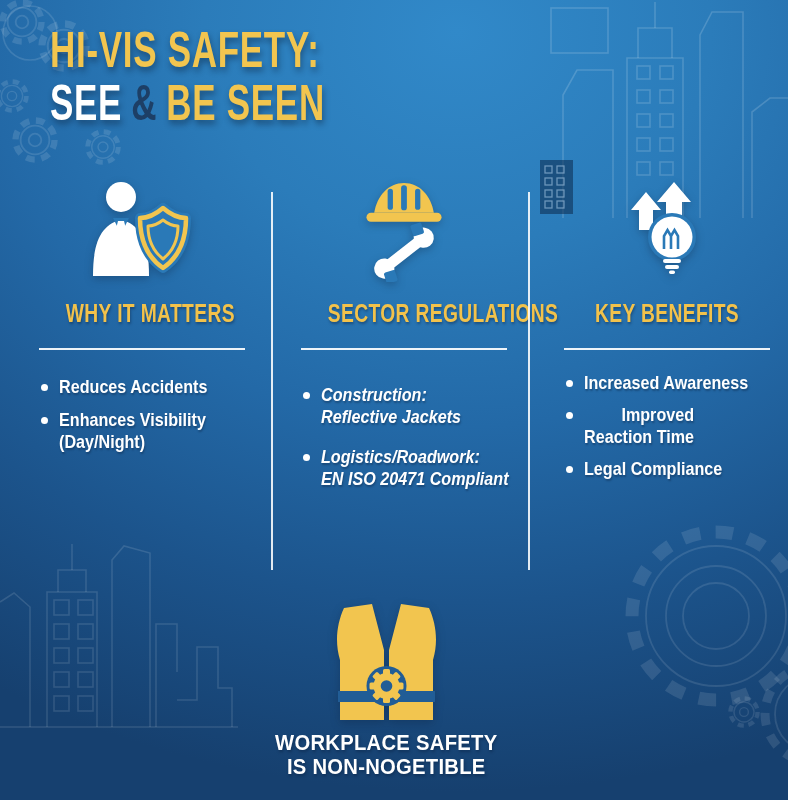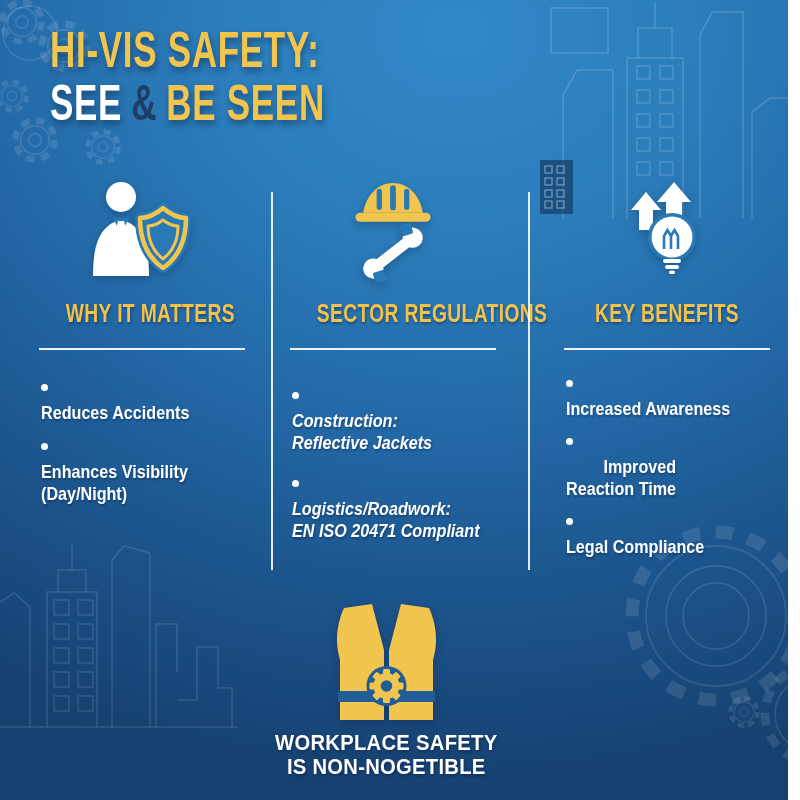--- a/index.html
+++ b/index.html
@@ -21,34 +21,34 @@
     text-shadow:2px 4px 7px rgba(8,26,52,0.45); }
   .l1 { color:var(--yellow); }
   .tw { color:#ffffff; }
   .tamp { color:var(--navy); margin:0 13px; text-shadow:none; }
   .ty { color:var(--yellow); }
 
   :root { --yellow:#F2C54F; --navy:#1D3F66; --icobg:#2a79b7; --vestbg:#215d96; }
 
   
   .col { position:absolute; top:180px; width:206px; }
-  .col1 { left:39px; } .col2 { left:290px; } .col3 { left:564px; }
+  .col1 { left:39px; } .col2 { left:301px; } .col3 { left:564px; }
   .icon-wrap { height:100px; display:flex; justify-content:center; align-items:flex-start; }
   .icon-wrap svg { filter:drop-shadow(0 3px 4px rgba(10,30,55,0.30)); }
   .col-header {
     margin-top:20px; text-align:center; color:#F2C24B; font-size:26px; line-height:26px;
     transform:scaleX(0.74); letter-spacing:0.5px; white-space:nowrap;
     text-shadow:1px 2px 3px rgba(8,26,52,0.4);
   }
   .header-underline { margin-top:12px; height:2.5px; width:100%;
     background:rgba(255,255,255,0.92); }
 
   .bullets { position:absolute; left:2px; right:-30px; margin:0; padding:0; list-style:none; }
   .col1 .bullets { top:196px; } .col2 .bullets { top:204px; } .col3 .bullets { top:192px;text-align:right; }
-  .bullet { display:flex; gap:11px; align-items:flex-start;flex-direction:column; }
+  .bullet { display:flex; gap:11px; align-items:flex-start; }
   .col1 .bullet { margin-bottom:11px; } .col2 .bullet { margin-bottom:18px;font-style:italic; }
   .col3 .bullet { margin-bottom:10px; }
   .dot { width:7px; height:7px; border-radius:50%; background:#fff; margin-top:8px; flex:0 0 auto; }
   .bl { transform:scaleX(0.85); transform-origin:left top; white-space:nowrap; }
   .line { display:block; color:#fff; font-size:19px; line-height:22px;
     text-shadow:1px 2px 2px rgba(8,26,52,0.35); }
 
   .divider { position:absolute; top:192px; height:378px; width:2px;
     background:rgba(255,255,255,0.88); }
   .div1 { left:271px; } .div2 { left:528px; }

